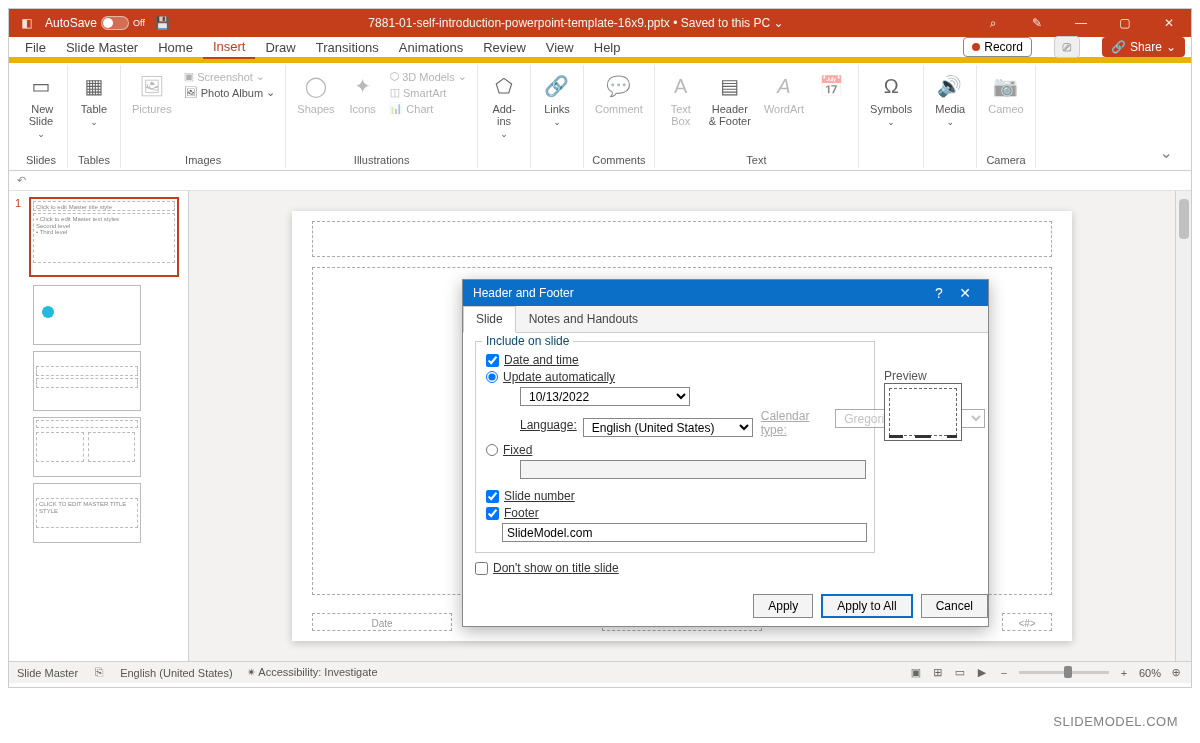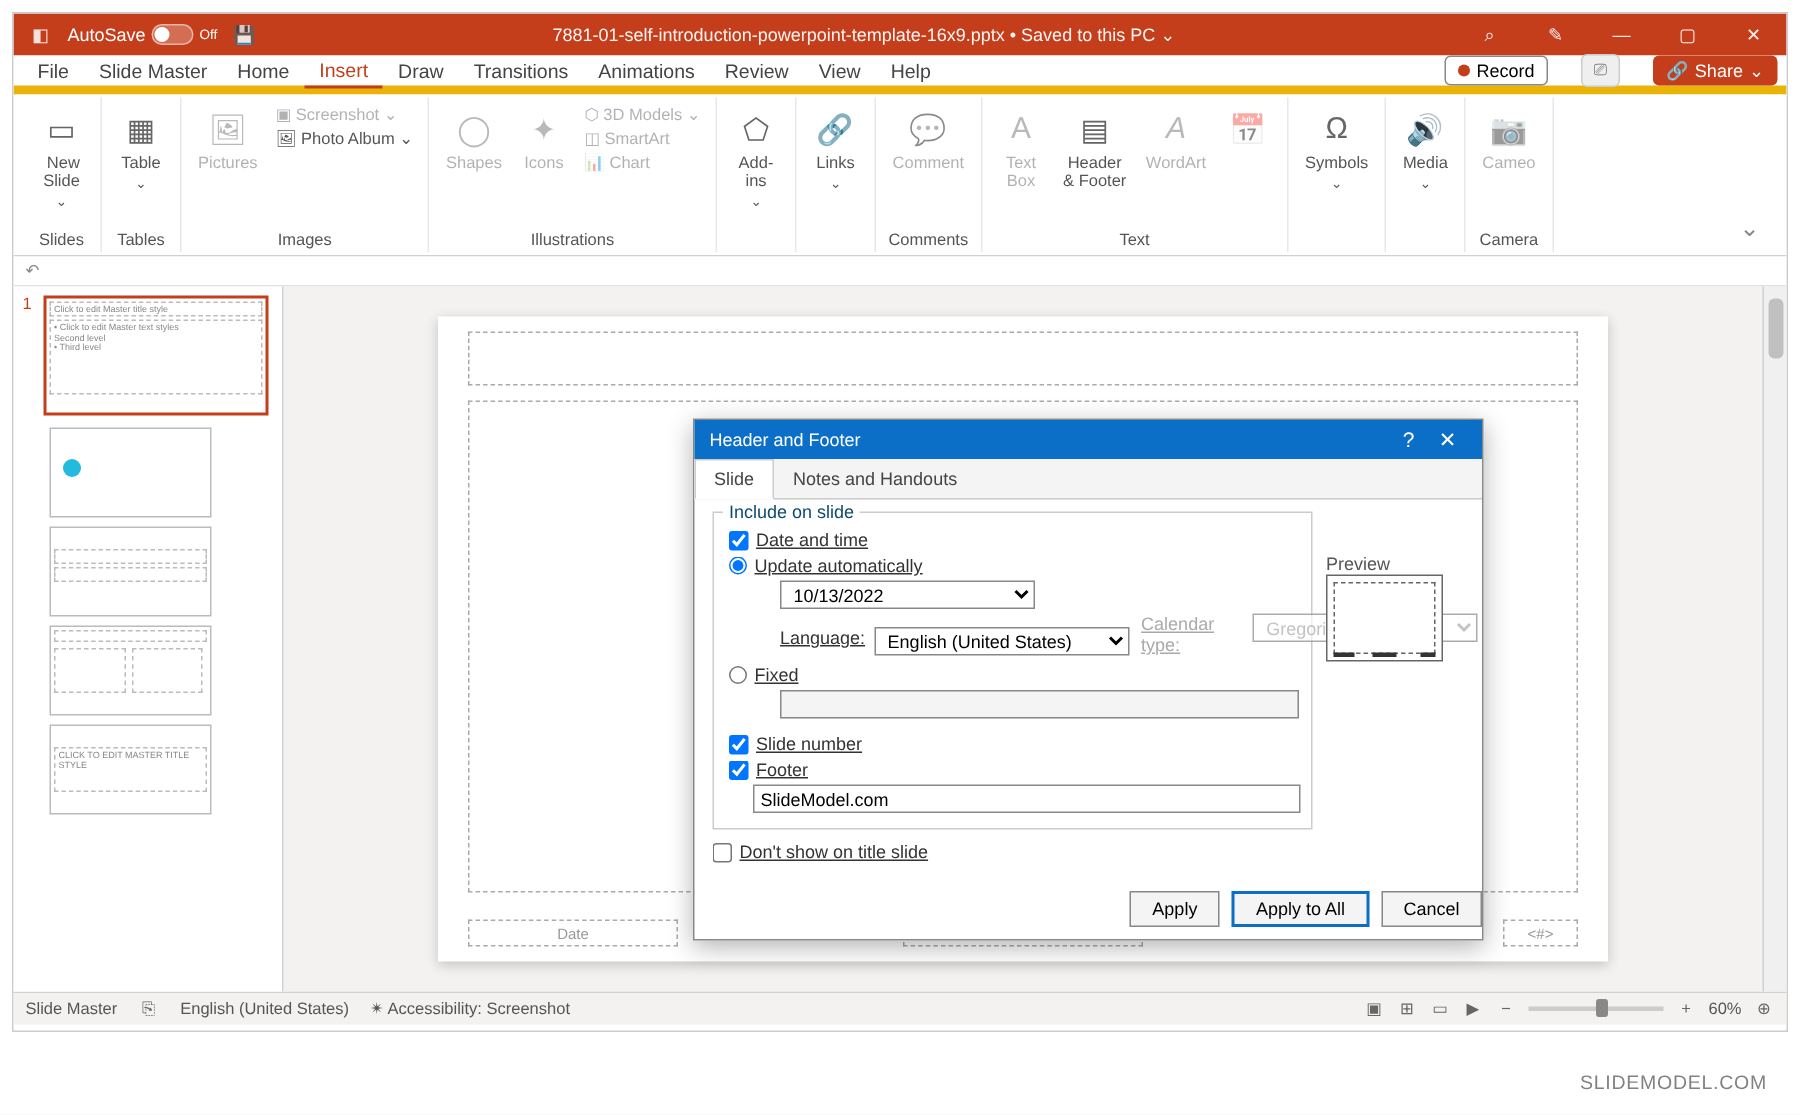--- a/index.html
+++ b/index.html
@@ -348,21 +348,21 @@
 
  <div class="vscroll">
         <div class="scrollthumb"></div>
       </div>
 </div>
 
 <div class="statusbar">
  <span>Slide Master</span>
  <span class="st-ico">⎘</span>
  <span>English (United States)</span>
- <span>✴ <span>Accessibility: Screenshot</span></span>
+ <span>✴ <span>Accessibility: Investigate</span></span>
  <div class="right">
   <span class="st-ico">▣</span>
   <span class="st-ico">⊞</span>
   <span class="st-ico">▭</span>
   <span class="st-ico">▶</span>
   <span class="st-ico">−</span>
   <div class="zoom-slider"></div>
   <span class="st-ico">+</span>
   <span>60%</span>
   <span class="st-ico">⊕</span>

